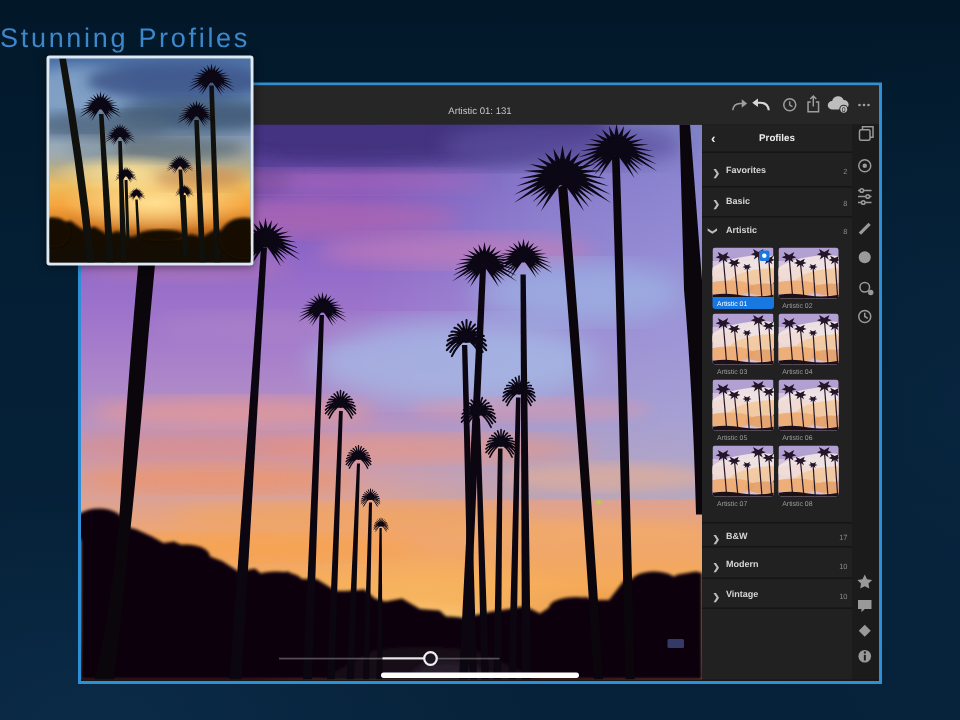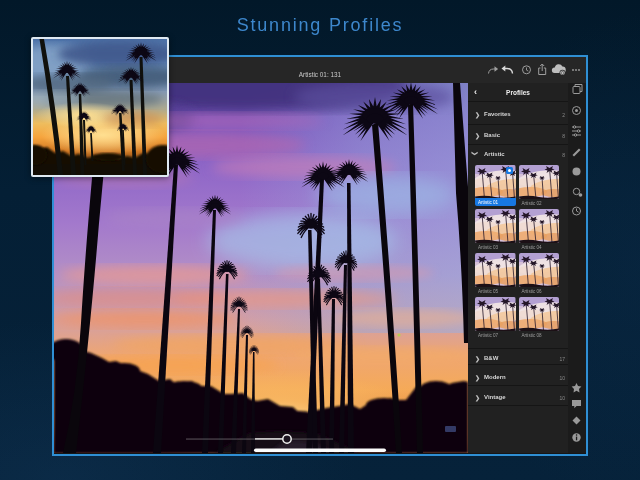--- a/index.html
+++ b/index.html
@@ -4,21 +4,21 @@
 <style>
   html,body{margin:0;padding:0;}
   body{width:640px;height:480px;overflow:hidden;position:relative;
     background:#041e35;
     font-family:"Liberation Sans",sans-serif;}
   #bg{position:absolute;inset:0;
     background:
       radial-gradient(ellipse 420px 230px at 10% 100%, rgba(22,62,100,.30), rgba(0,0,0,0) 70%),
       radial-gradient(ellipse 260px 360px at 100% 55%, rgba(16,50,84,.25), rgba(0,0,0,0) 70%),
       linear-gradient(180deg,#021829 0%,#041f35 40%,#06223a 100%);}
-  #title{position:absolute;top:15px;left:0;width:640px;text-align:center;
+  #title{position:absolute;top:15px;left:0;width:640px;text-align:left;
     color:#3d87cc;font-size:18px;letter-spacing:1.8px;font-weight:400;}
   #win{position:absolute;left:52px;top:55px;width:532px;height:397px;
     border:2px solid #2f8fd4;background:#161616;}
   #topbar{position:absolute;left:0;top:0;width:532px;height:26px;background:#262626;}
   #topbar .t{position:absolute;left:0;top:14px;width:532px;text-align:center;
     color:#c9c9c9;font-size:6.4px;}
   .tbi{position:absolute;top:0;}
   #photo{position:absolute;left:0;top:26px;width:414px;height:370px;overflow:hidden;}
   #panel{position:absolute;left:414px;top:26px;width:100px;height:370px;background:#212121;}
   #tools{position:absolute;left:514px;top:26px;width:18px;height:370px;background:#1b1b1b;}

